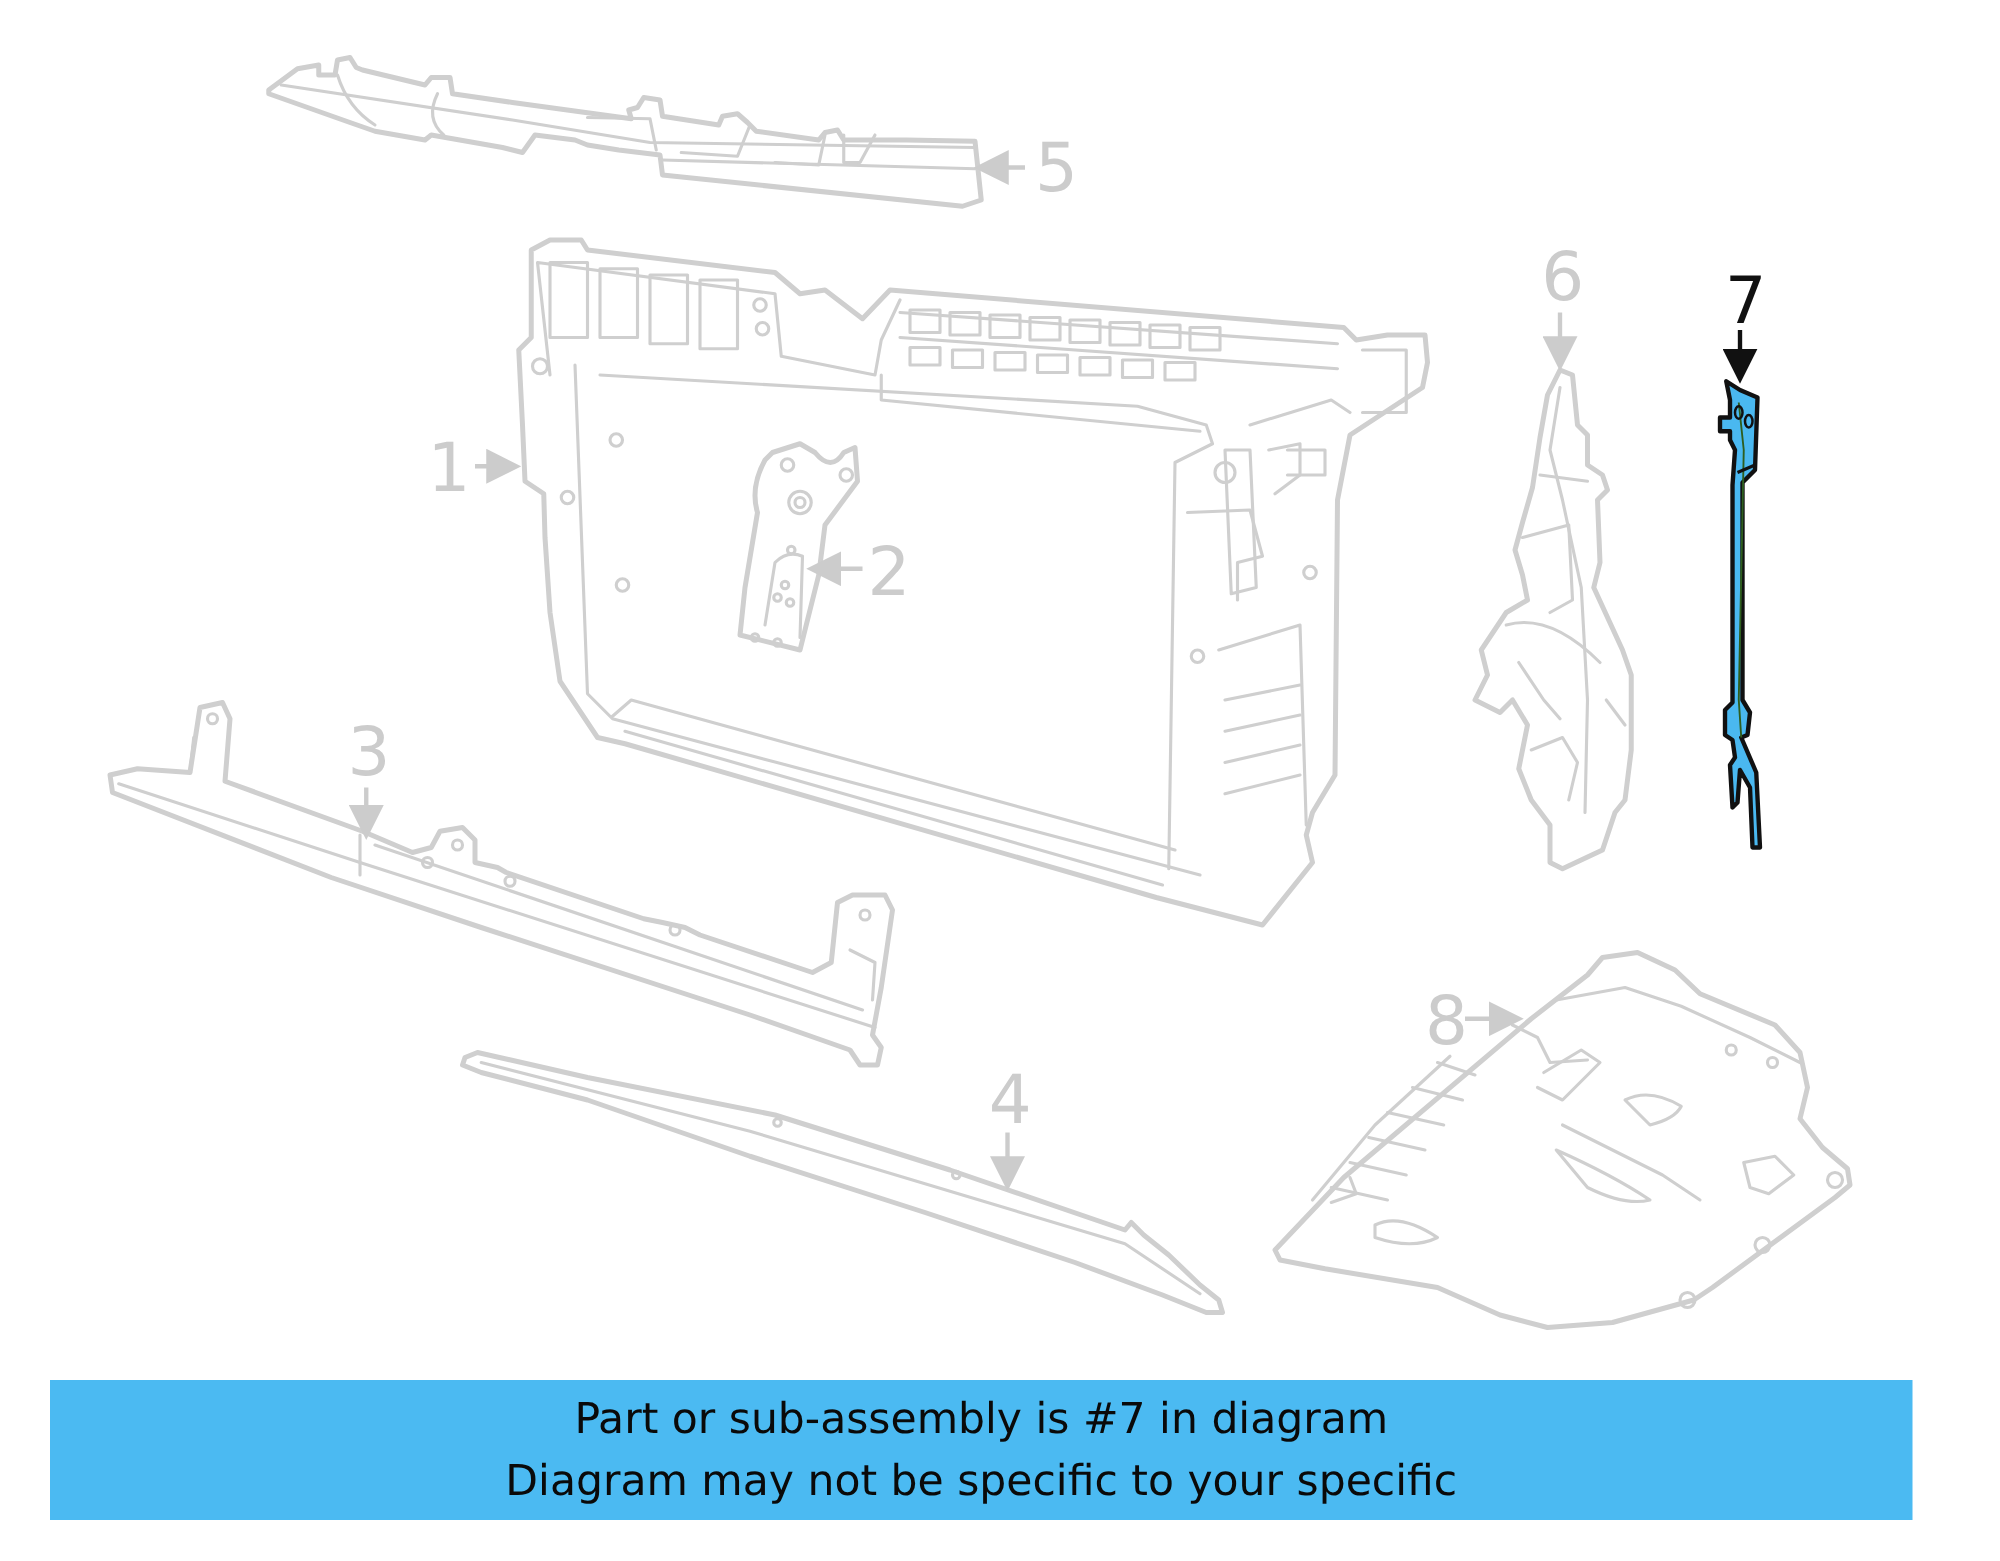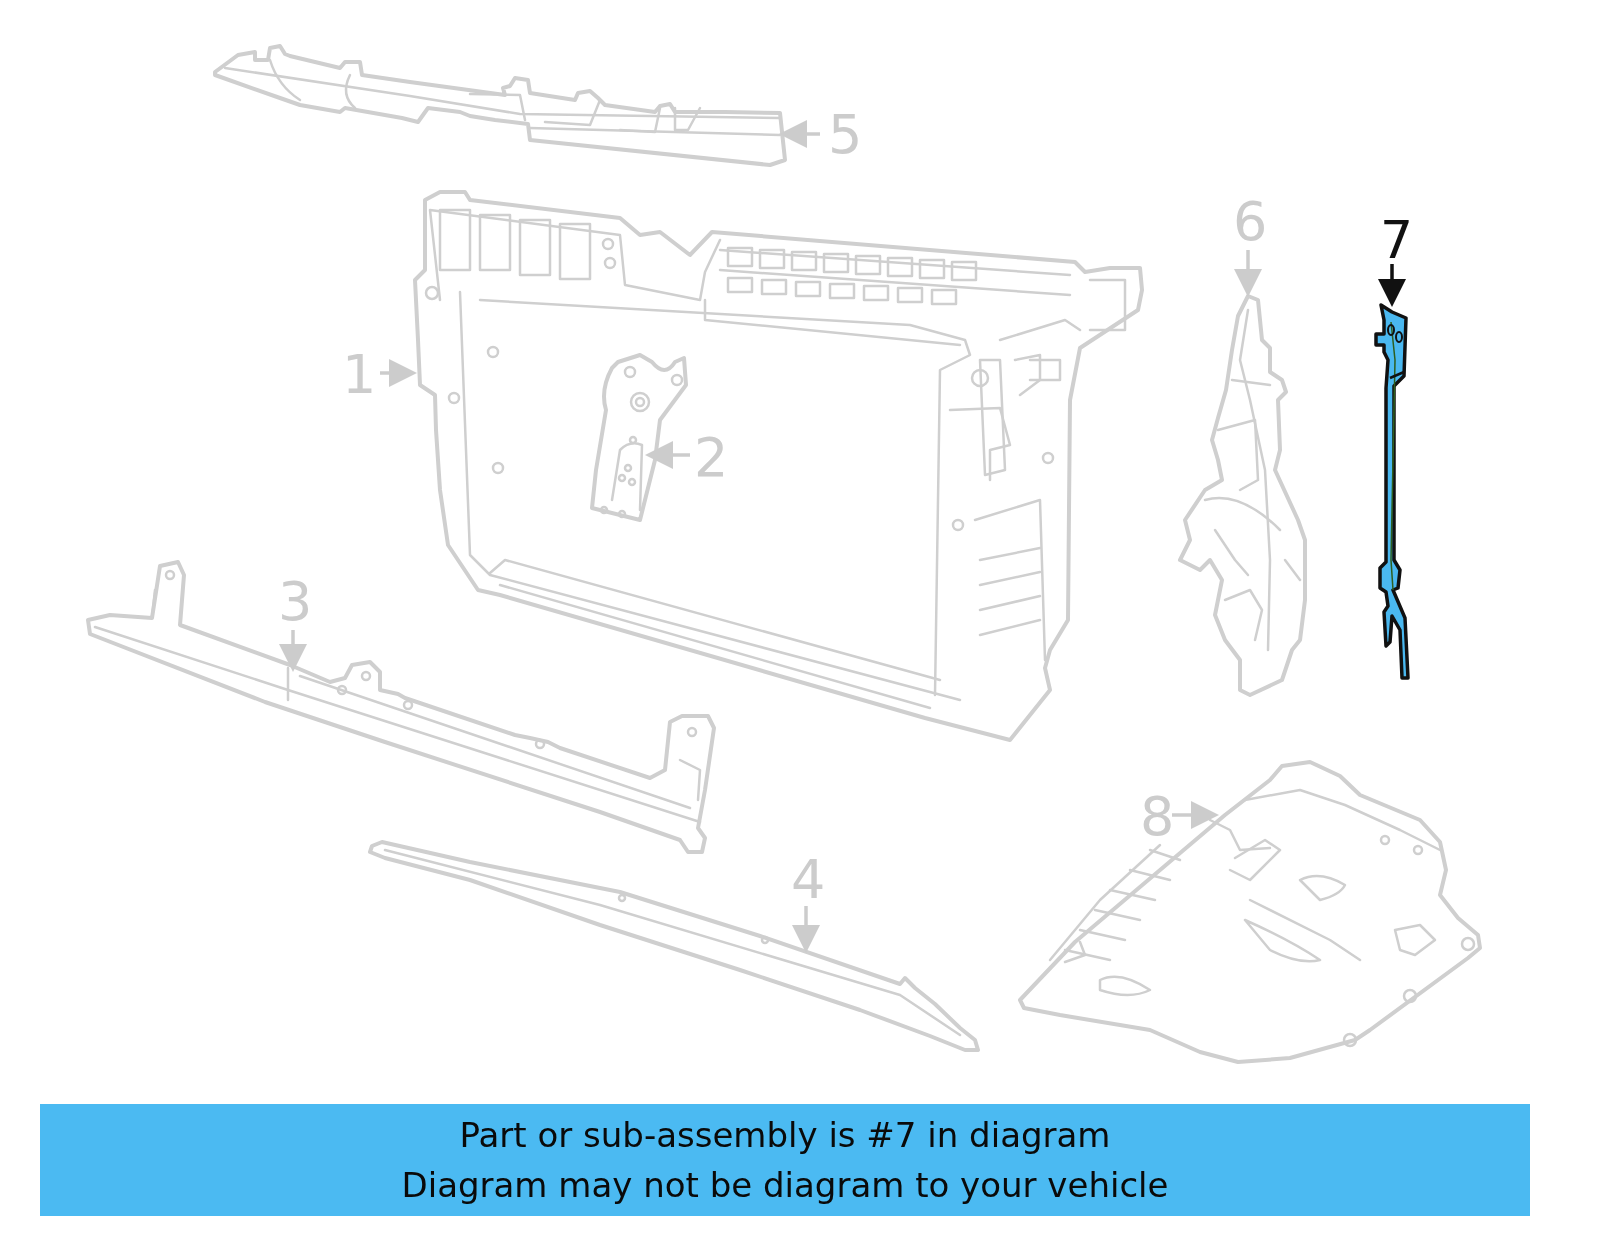--- a/index.html
+++ b/index.html
@@ -196,14 +196,14 @@
     <path class="part-thin" d="M1080,942 L1085,955 L1065,962"></path>
   </g>
   <g>
     <line class="leader" x1="1172" y1="815" x2="1212" y2="815" marker-end="url(#arrGray)"></line>
     <text class="callout-num" x="1140" y="835">8</text>
   </g>
 </svg>
 
 <div id="banner">
   <div class="line">Part or sub-assembly is #7 in diagram</div>
-  <div class="line">Diagram may not be diagram to your vehicle</div>
+  <div class="line">Diagram may not be specific to your specific</div>
 </div>
 
 </body></html>

